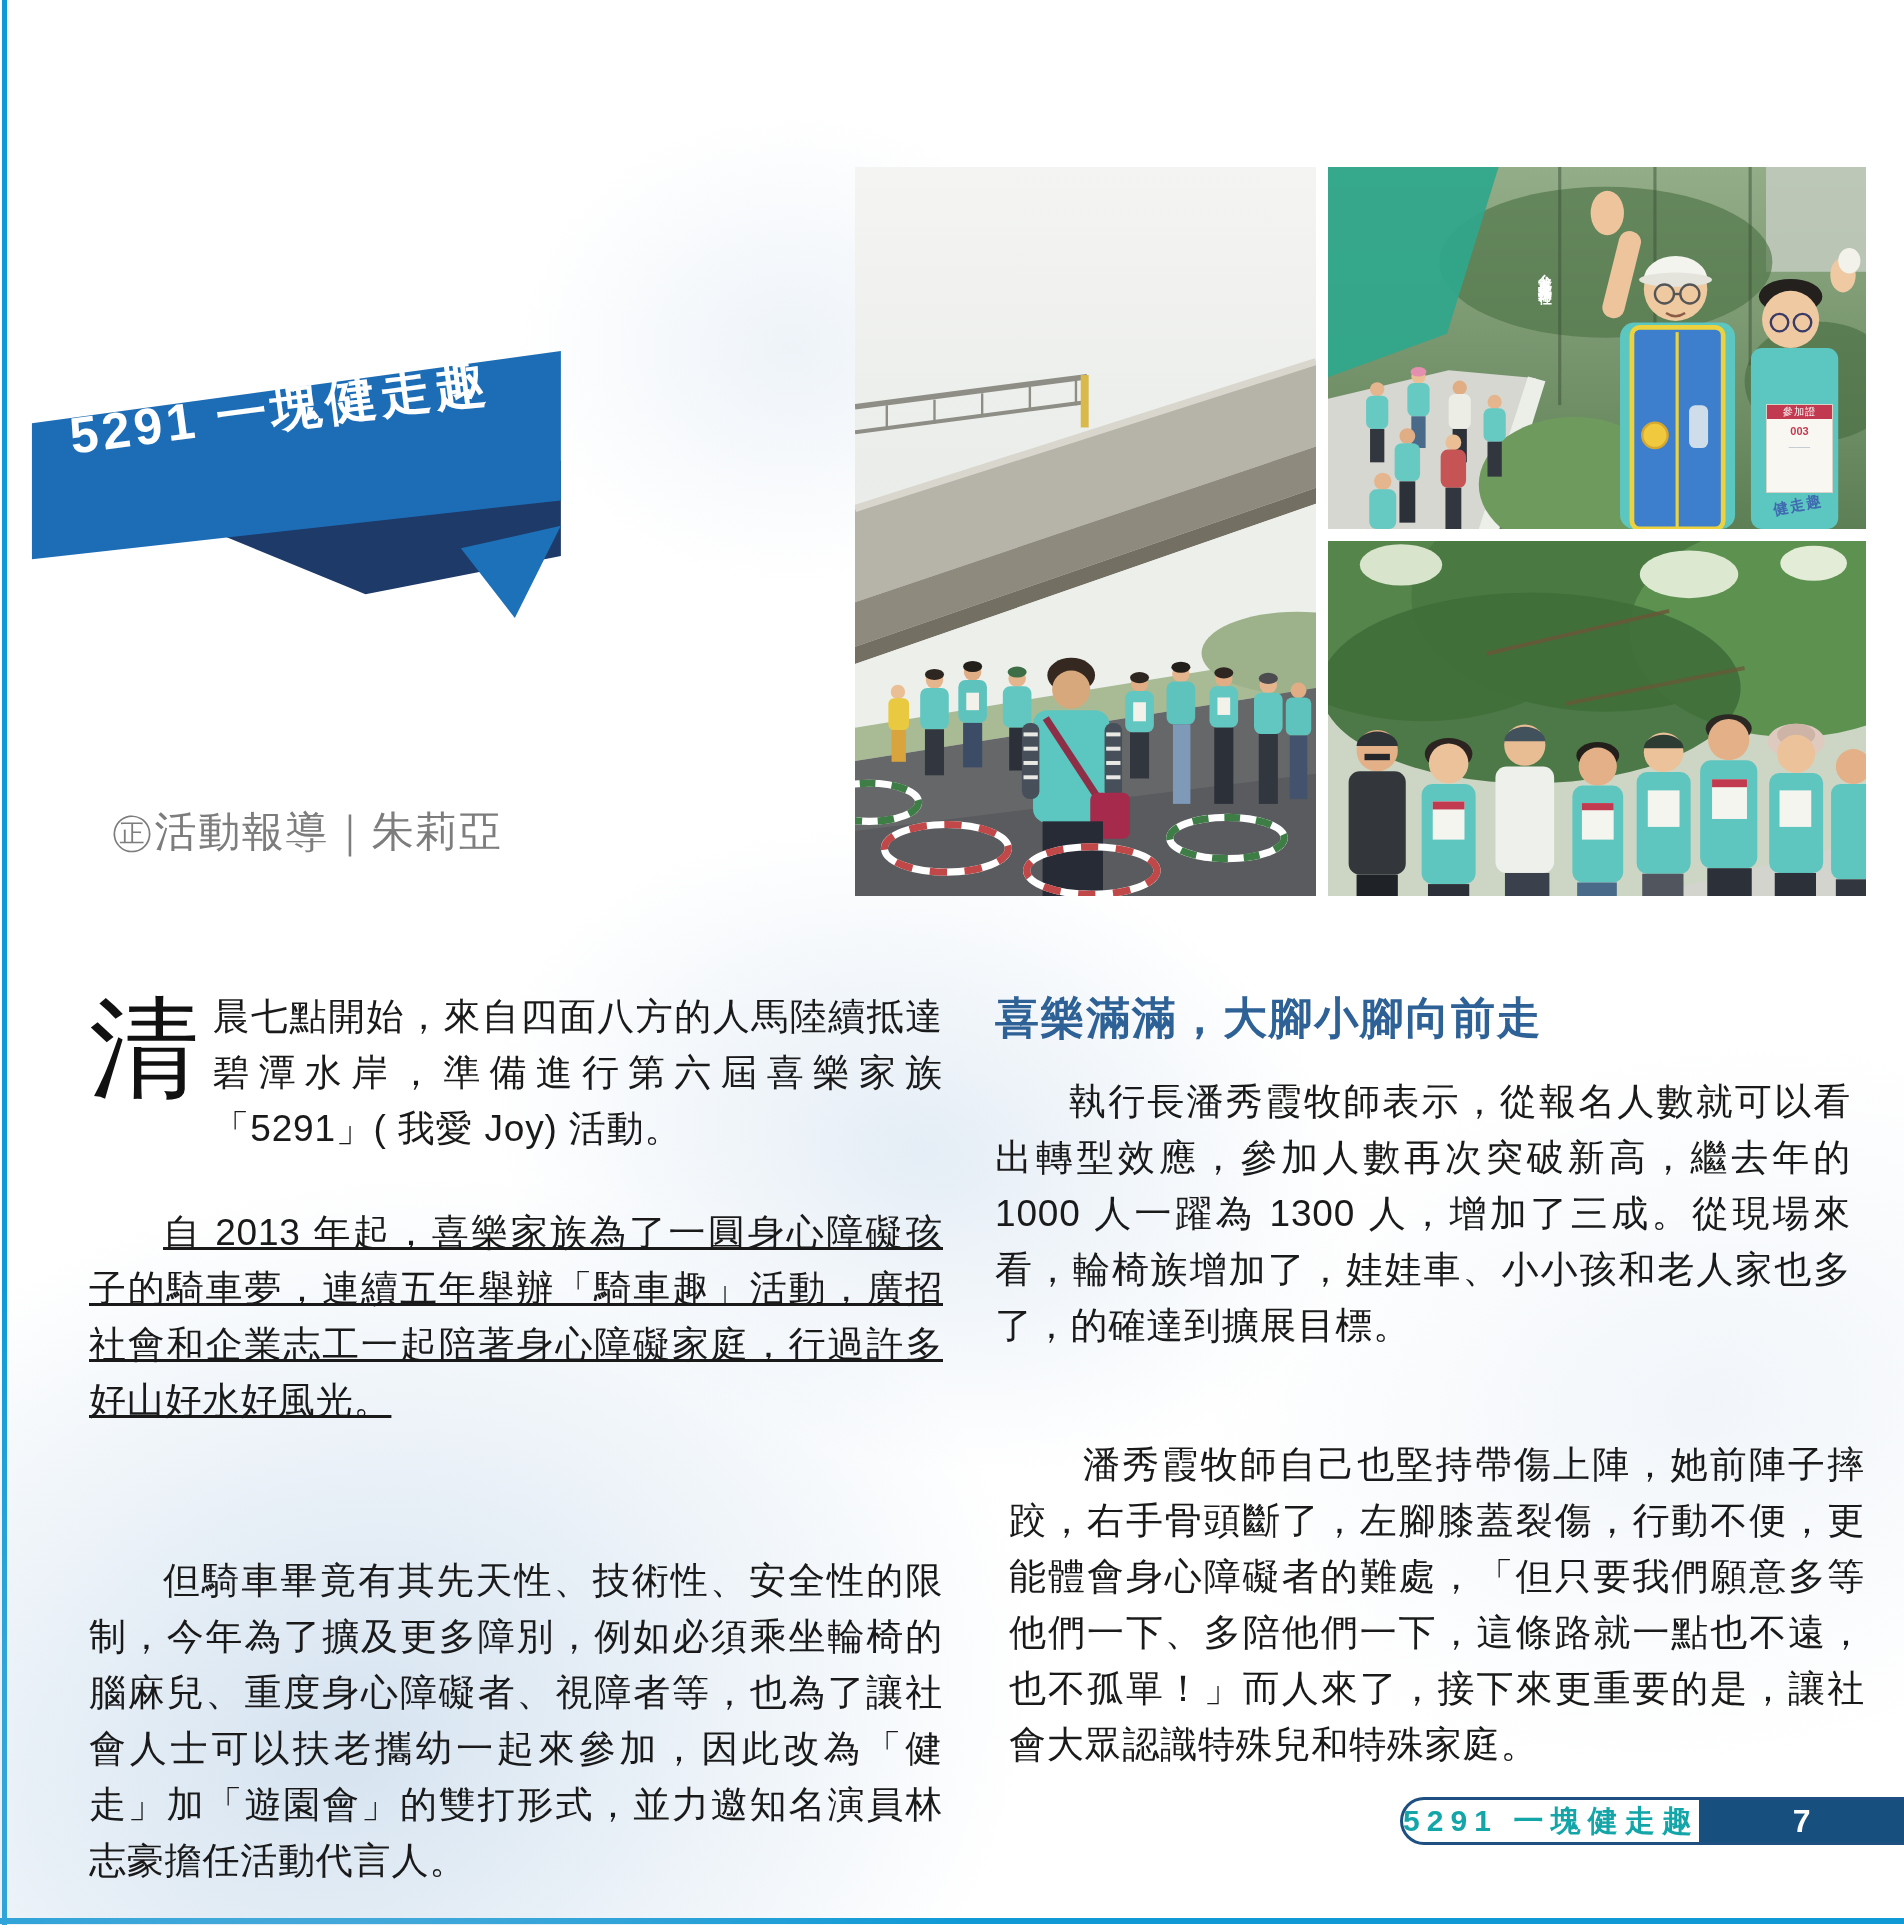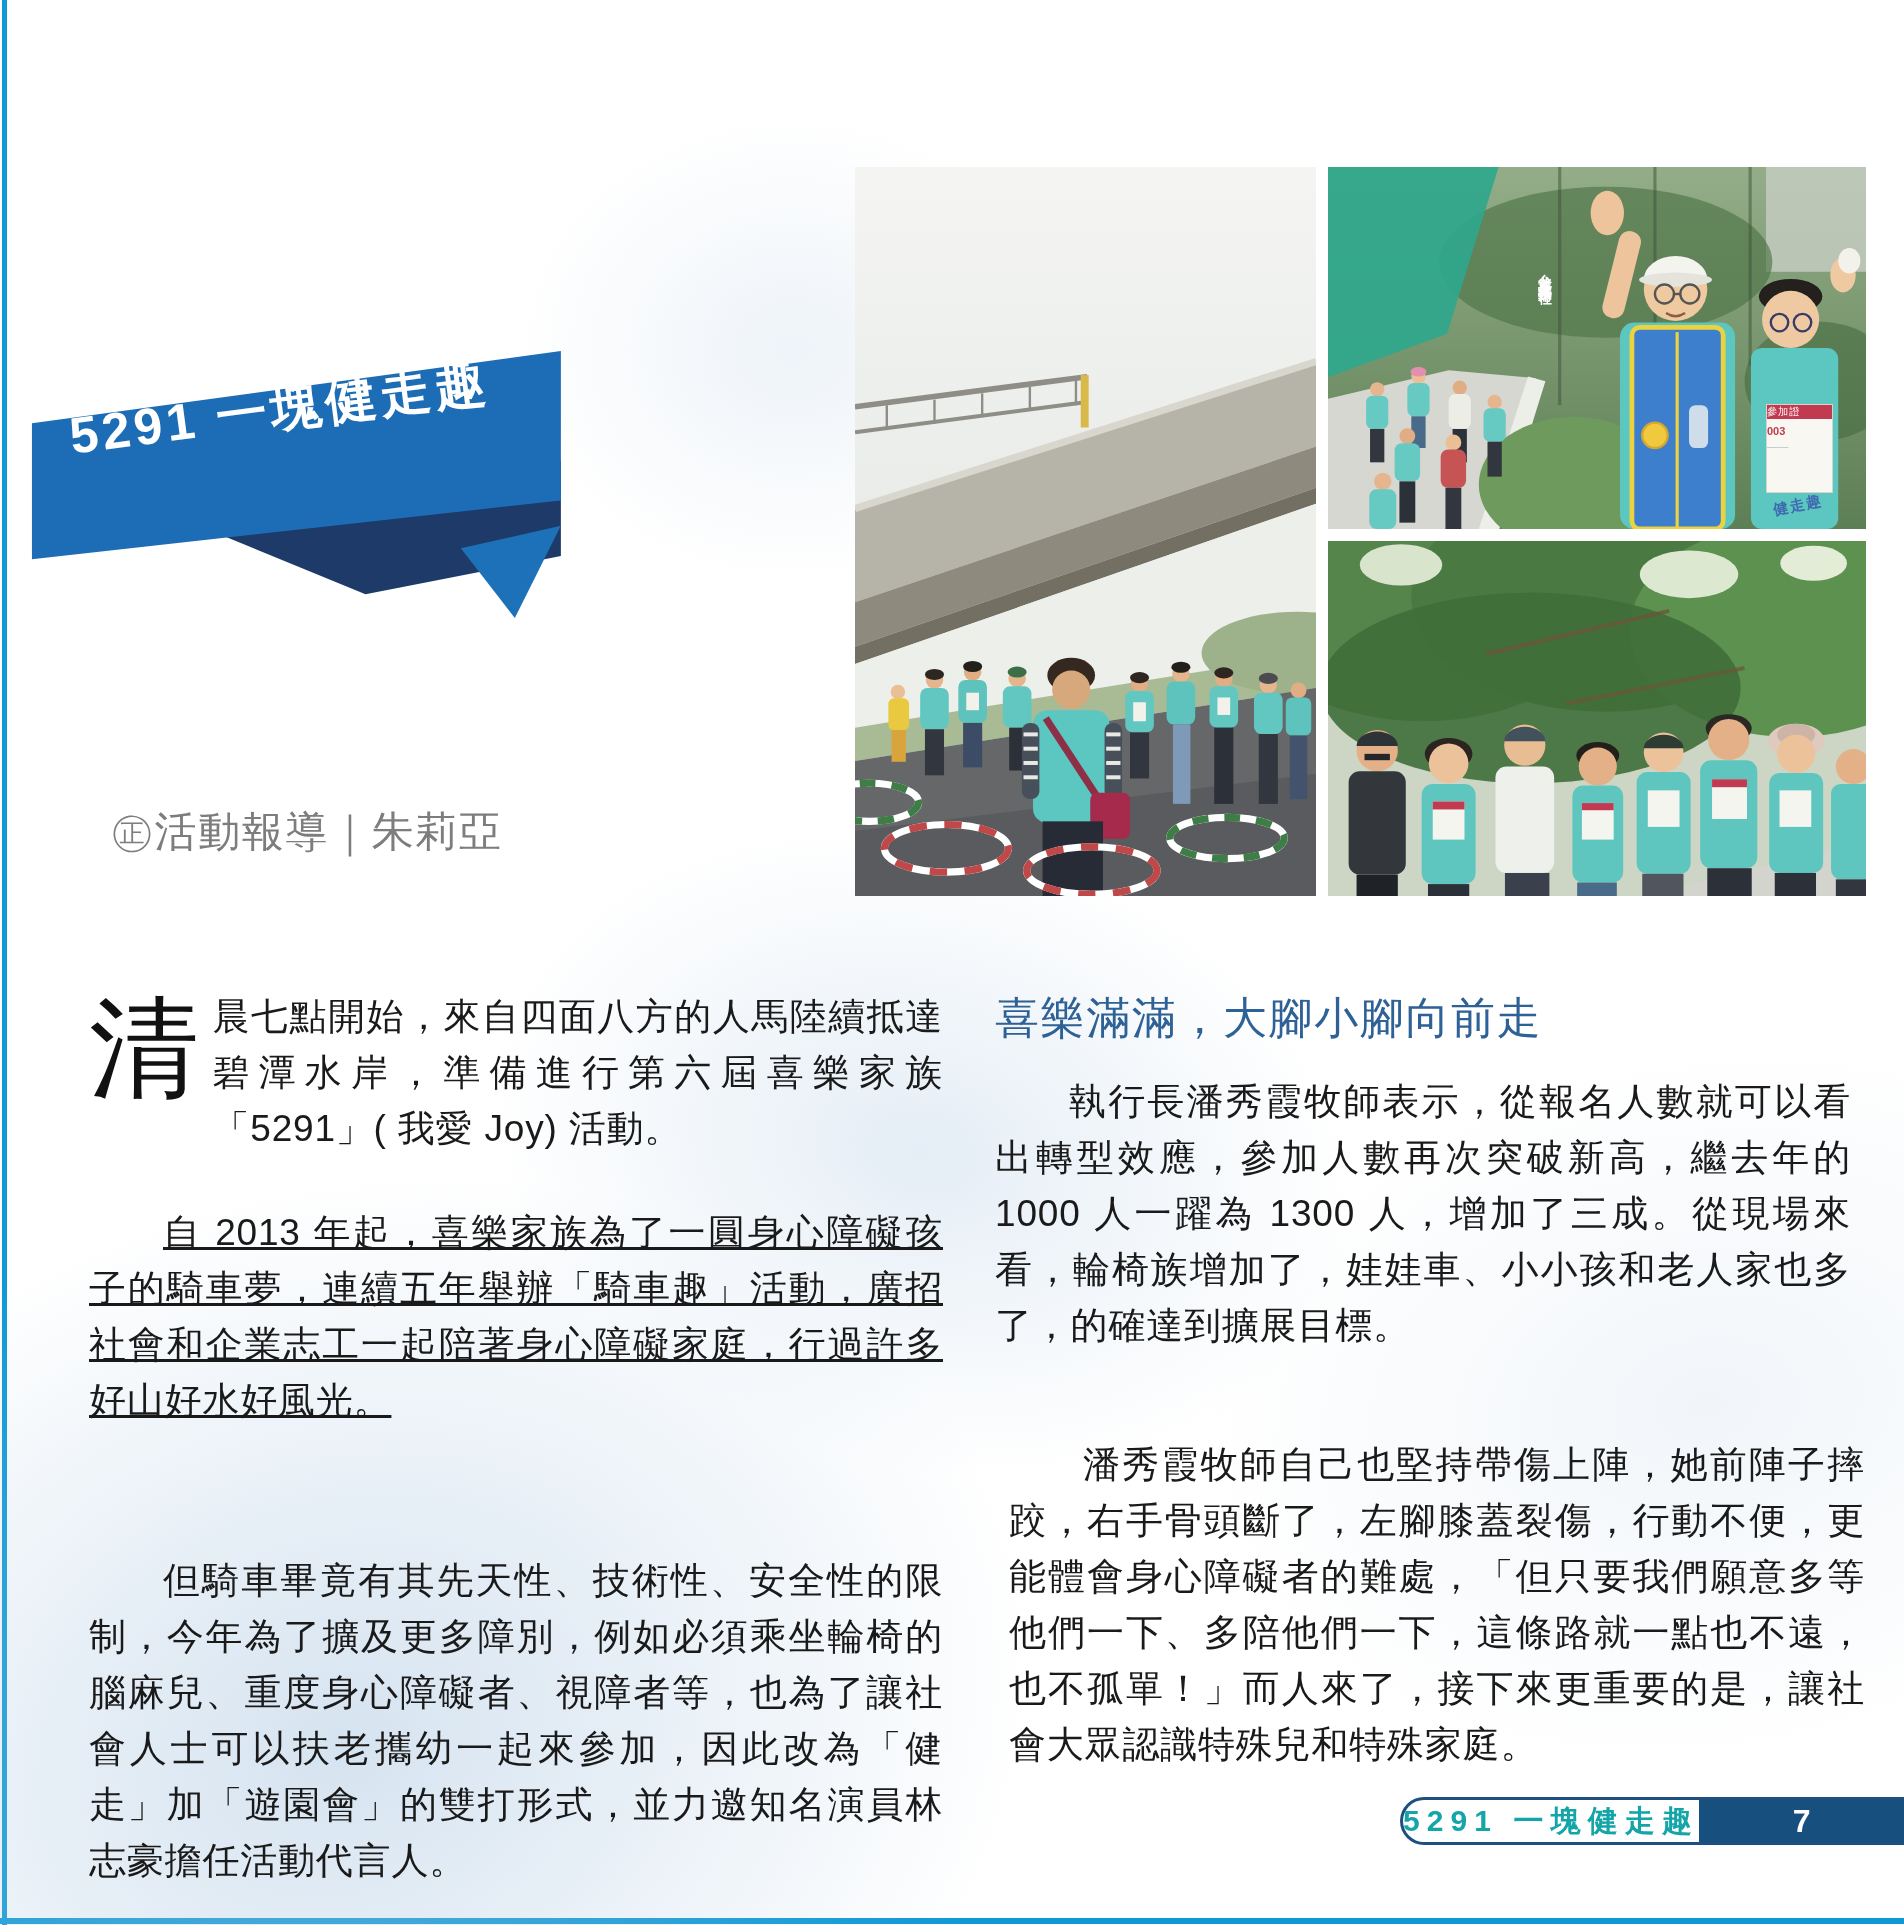--- a/index.html
+++ b/index.html
@@ -51,37 +51,37 @@
   .col-p { text-align:justify; font-size:37px; line-height:56px; letter-spacing:0.8px; }
   .left-col  { left:89px;  width:854px; }
   .right-col { left:995px; width:856px; }
   .p-indent { text-indent:2em; }
   .dropcap {
     float:left; font-size:110px; line-height:1.02; font-weight:500;
     margin:3.2px 12.7px 0 0; color:#111;
   }
   .right-heading {
     left:995px; top:989px; width:856px;
-    font-size:44px; font-weight:normal; color:#2e6195; letter-spacing:1.6px;
+    font-size:44px; font-weight:bold; color:#2e6195; letter-spacing:1.6px;
   }
 
   
   .photo { overflow:hidden; background:#dfe3dd; }
   .photo svg { display:block; width:100%; height:100%; }
   .photo1 { left:855px; top:167px; width:461px; height:729px; }
   .photo2 { left:1328px; top:167px; width:538px; height:362px; }
   .photo3 { left:1328px; top:541px; width:538px; height:355px; }
   .vest-text {
     left:205px; top:22px; width:20.6px; height:167px;
     writing-mode:vertical-rl; color:#ffffff; font-size:13.5px; letter-spacing:2.4px;
     font-weight:bold; text-align:center;
   }
   .bib-card {
     left:294px; top:159px; width:48px; height:60px; background:#f8f7f2;
-    border:0.8px solid #d8d2c8; overflow:hidden;
+    border:0.8px solid #d8d2c8; text-align:center; overflow:hidden;
   }
   .bib-card .bib-head { background:#c23a50; color:#fff; font-size:10.3px; line-height:14.3px; letter-spacing:0.8px; }
   .bib-card .bib-num  { color:#c23a50; font-size:11px; font-weight:bold; line-height:24px; }
   .bib-card .bib-foot { color:#9aa6b8; font-size:7.1px; }
   .shirt-print {
     left:238px; top:222px; color:rgba(255,255,255,.85); font-size:16px; font-weight:bold;
     transform:rotate(-12deg); letter-spacing:1.6px;
   }
 
   

